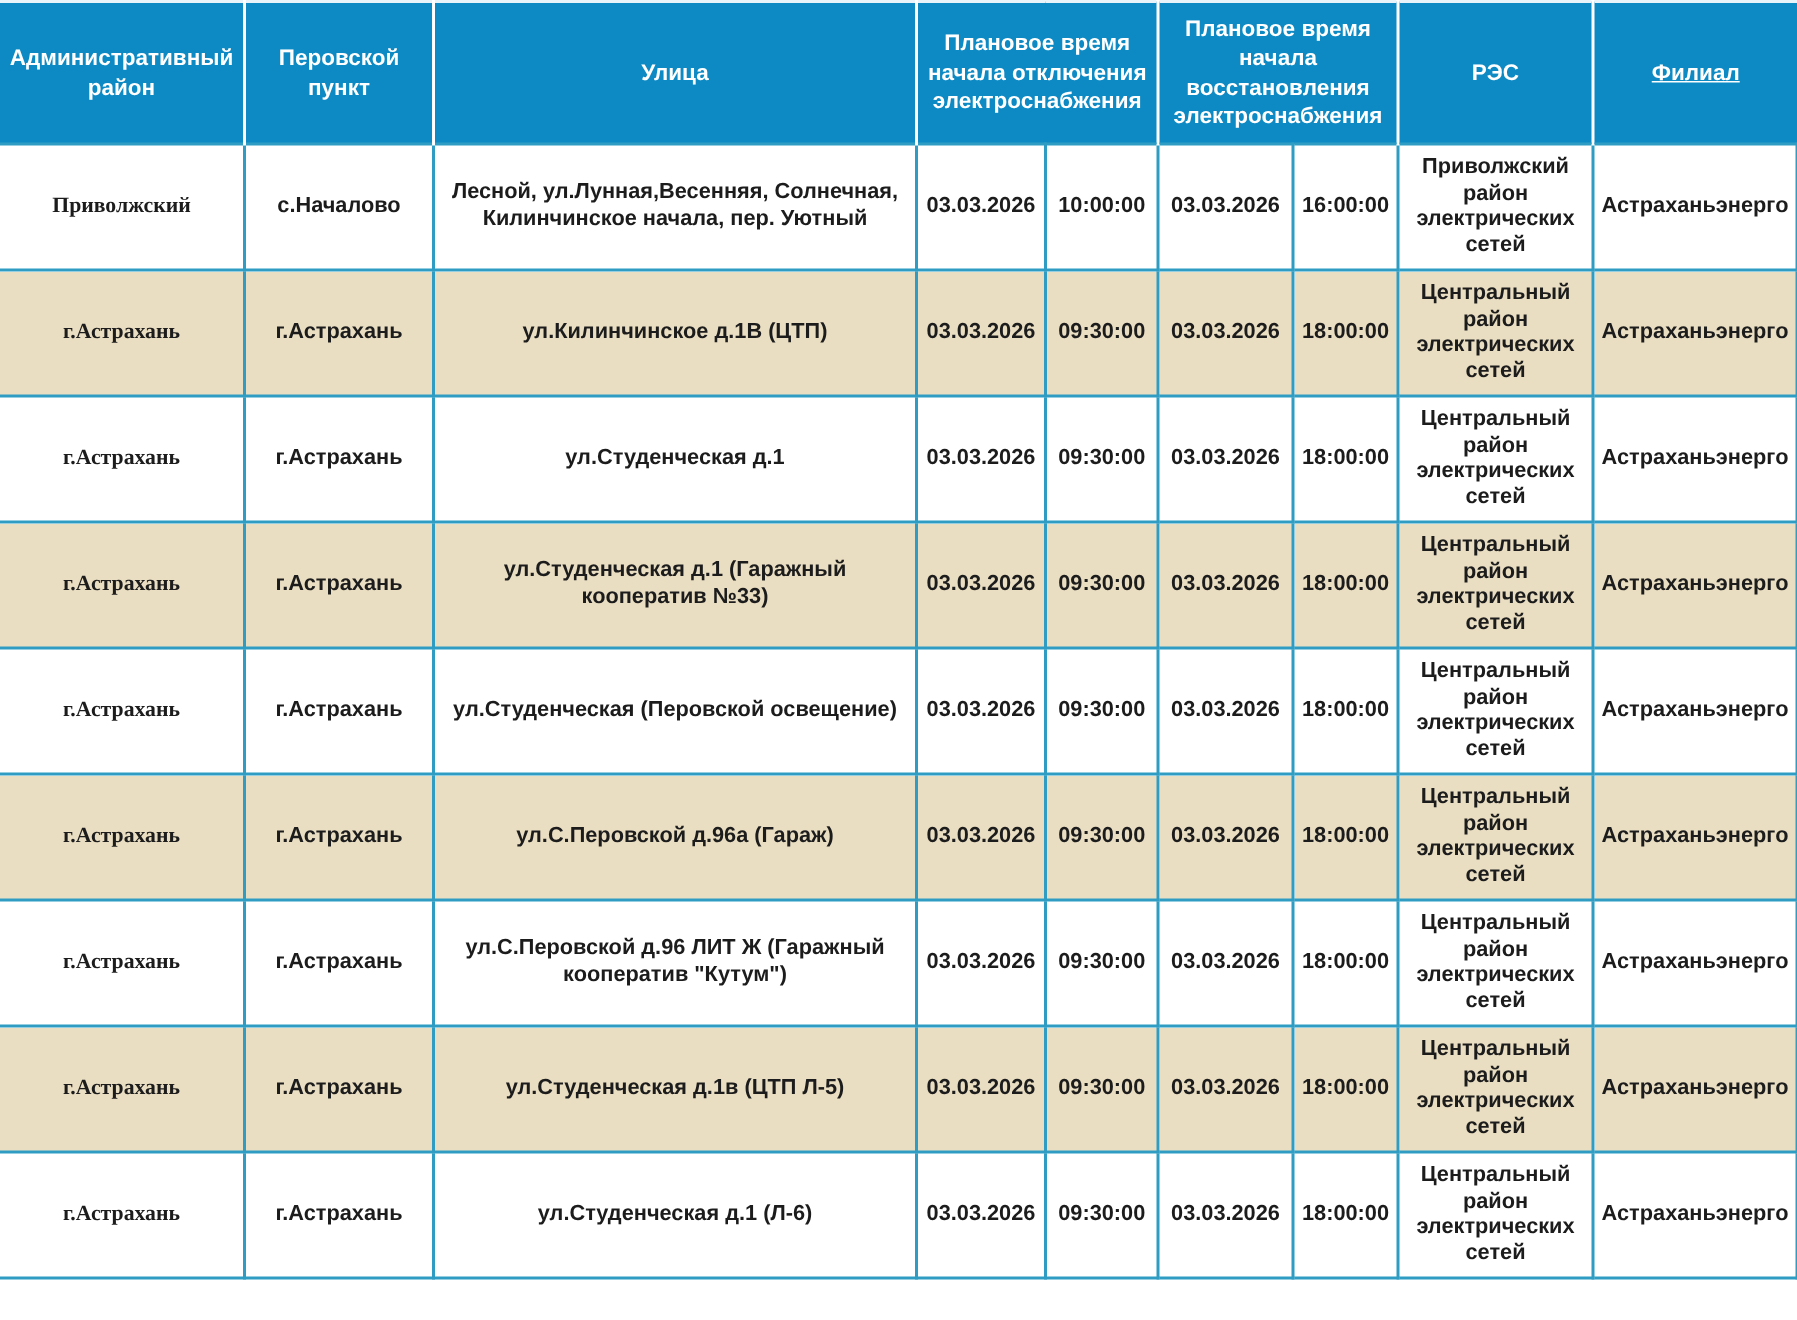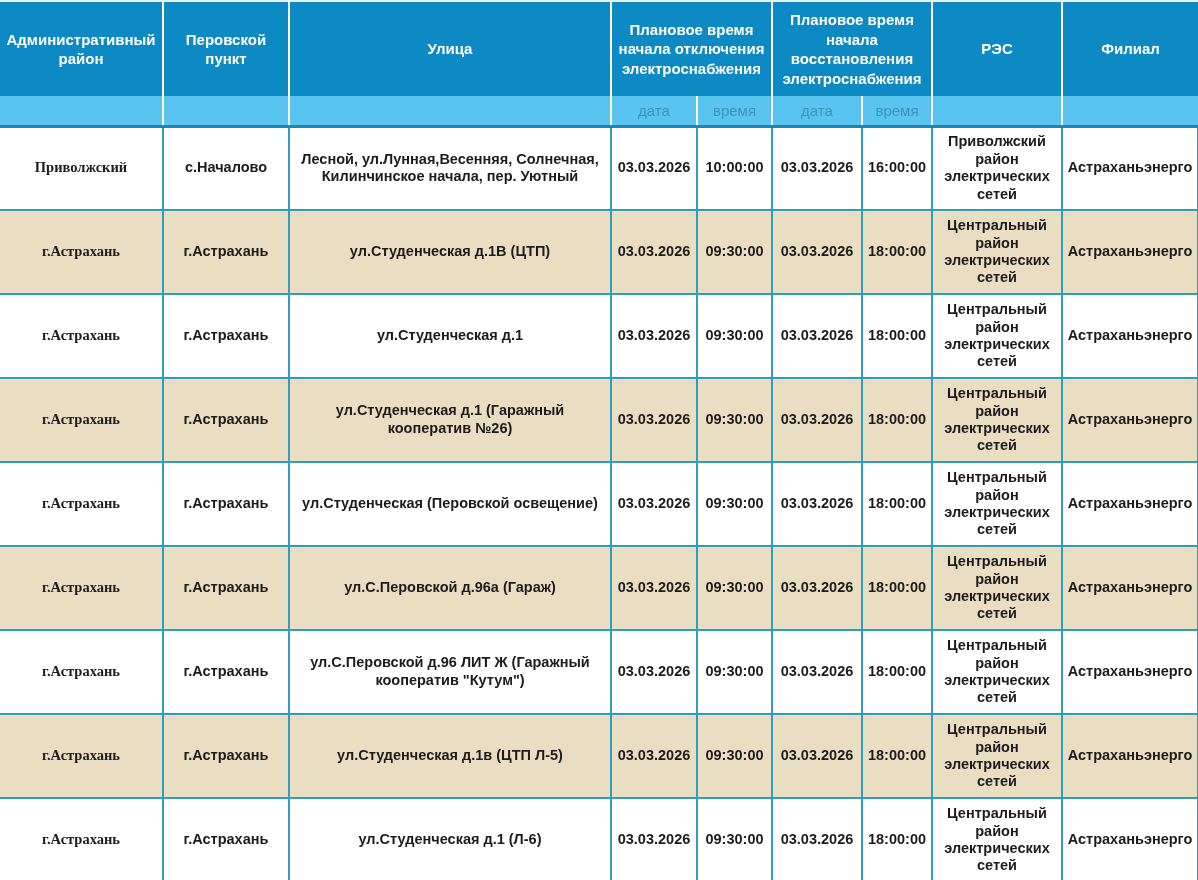--- a/index.html
+++ b/index.html
@@ -27,21 +27,21 @@
     color: #ffffff;
     font-size: 15px;
     font-weight: 700;
     line-height: 1.3;
     text-align: center;
     vertical-align: middle;
     padding: 2px 6px;
     border-right: 2px solid #ffffff;
   }
   thead tr.main-header { height: 95px; }
-  thead th:last-child { border-right: none; }
+  thead th:last-child { border-right: none; text-decoration: underline; }
   thead tr.sub-header { height: 30px; }
   thead tr.sub-header th {
     background: #59c4f0;
     color: #3a93bb;
     font-size: 15px;
     font-weight: 400;
     border-bottom: 3px solid #1e84b2;
     padding: 1px 4px;
   }
   
@@ -81,48 +81,37 @@
     <thead>
       <tr class="main-header">
         <th>Административный район</th>
         <th>Перовской пункт</th>
         <th>Улица</th>
         <th colspan="2">Плановое время начала отключения электроснабжения</th>
         <th colspan="2">Плановое время начала восстановления электроснабжения</th>
         <th>РЭС</th>
         <th>Филиал</th>
       </tr>
-      <tr class="sub-header">
-        <th></th>
-        <th></th>
-        <th></th>
-        <th>дата</th>
-        <th>время</th>
-        <th>дата</th>
-        <th>время</th>
-        <th></th>
-        <th></th>
-      </tr>
     </thead>
     <tbody>
         <tr>
     <td class="district">Приволжский</td>
     <td class="settlement">с.Началово</td>
     <td class="street">Лесной, ул.Лунная,Весенняя, Солнечная, Килинчинское начала, пер. Уютный</td>
     <td class="dt">03.03.2026</td>
     <td class="dt">10:00:00</td>
     <td class="dt">03.03.2026</td>
     <td class="dt">16:00:00</td>
     <td class="res">Приволжский район электрических сетей</td>
     <td class="branch">Астраханьэнерго</td>
   </tr>
         <tr class="alt">
     <td class="district">г.Астрахань</td>
     <td class="settlement">г.Астрахань</td>
-    <td class="street">ул.Студенческая д.1В (ЦТП)</td>
+    <td class="street">ул.Килинчинское д.1В (ЦТП)</td>
     <td class="dt">03.03.2026</td>
     <td class="dt">09:30:00</td>
     <td class="dt">03.03.2026</td>
     <td class="dt">18:00:00</td>
     <td class="res">Центральный район электрических сетей</td>
     <td class="branch">Астраханьэнерго</td>
   </tr>
         <tr>
     <td class="district">г.Астрахань</td>
     <td class="settlement">г.Астрахань</td>
@@ -130,21 +119,21 @@
     <td class="dt">03.03.2026</td>
     <td class="dt">09:30:00</td>
     <td class="dt">03.03.2026</td>
     <td class="dt">18:00:00</td>
     <td class="res">Центральный район электрических сетей</td>
     <td class="branch">Астраханьэнерго</td>
   </tr>
         <tr class="alt">
     <td class="district">г.Астрахань</td>
     <td class="settlement">г.Астрахань</td>
-    <td class="street">ул.Студенческая д.1 (Гаражный кооператив №26)</td>
+    <td class="street">ул.Студенческая д.1 (Гаражный кооператив №33)</td>
     <td class="dt">03.03.2026</td>
     <td class="dt">09:30:00</td>
     <td class="dt">03.03.2026</td>
     <td class="dt">18:00:00</td>
     <td class="res">Центральный район электрических сетей</td>
     <td class="branch">Астраханьэнерго</td>
   </tr>
         <tr>
     <td class="district">г.Астрахань</td>
     <td class="settlement">г.Астрахань</td>

